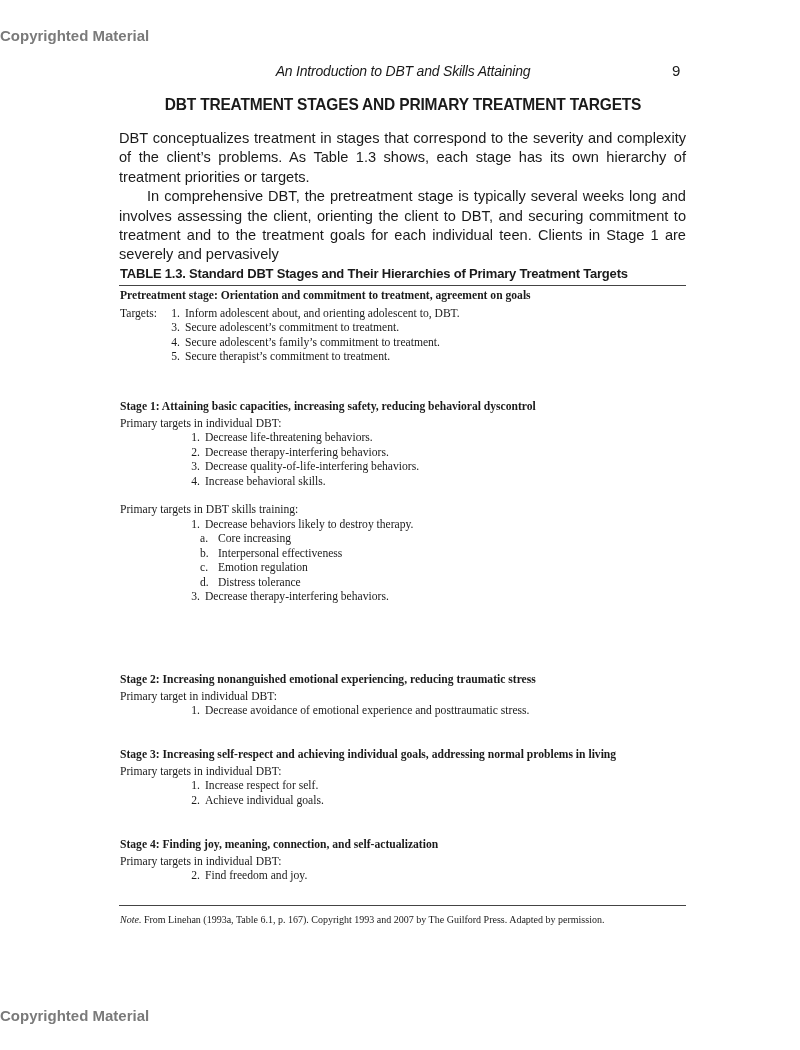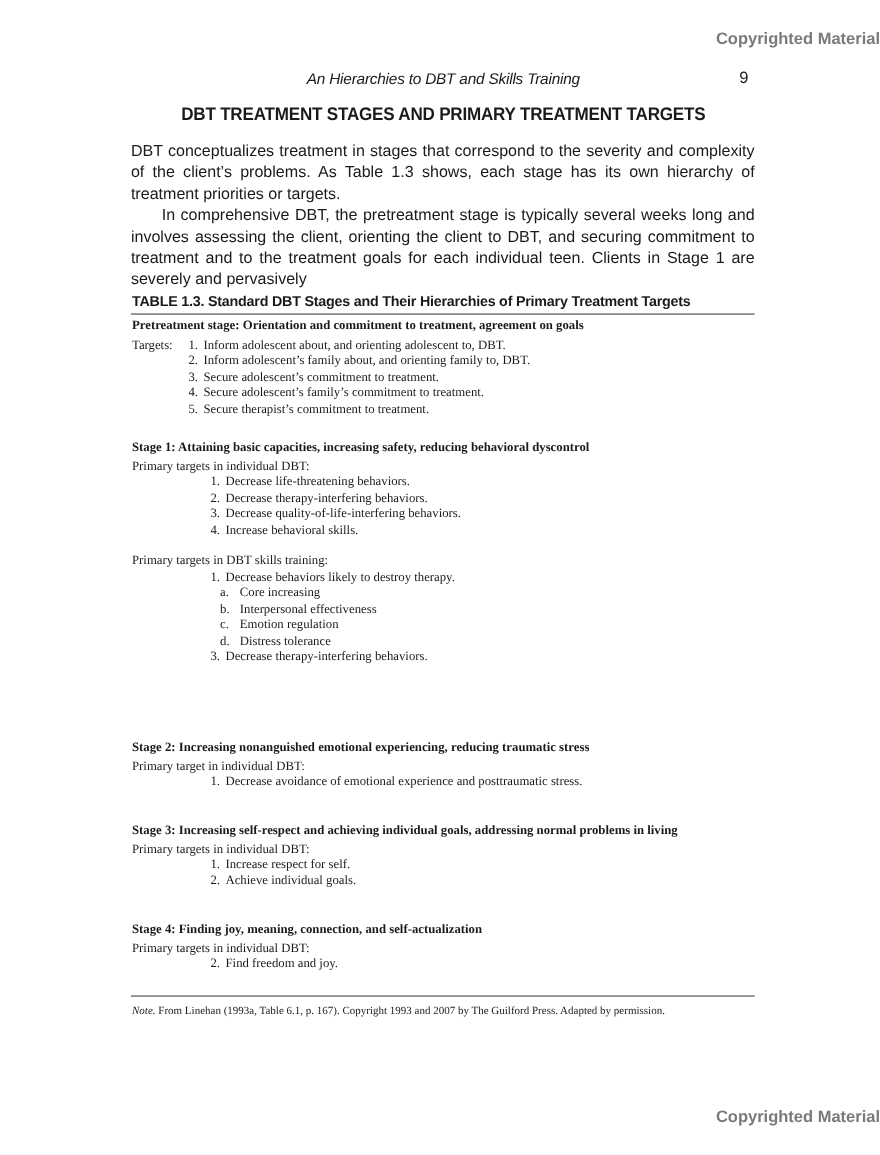--- a/index.html
+++ b/index.html
@@ -1,17 +1,17 @@
 <!DOCTYPE html>
 <html><head>
 <meta charset="utf-8">
 <style>
   html, body { margin: 0; padding: 0; background: #ffffff; }
   body { width: 800px; height: 1050px; position: relative; overflow: hidden; color: #1a1a1a; }
-  .wm { position: absolute; left: 0; width: 800px; text-align: right;
+  .wm { position: absolute; left: 0; width: 800px; text-align: left;
         font-family: "Liberation Sans", sans-serif; font-weight: bold; font-size: 15px; color: #7a7a7a; }
   .wm.top { top: 27px; }
   .wm.bottom { top: 1007px; }
   .running-head { position: absolute; top: 63px; left: 120px; width: 566px;
         font-family: "Liberation Sans", sans-serif; font-style: italic; font-size: 14px; text-align: center; letter-spacing: -0.2px; }
   .page-num { position: absolute; top: 62px; left: 672px; font-family: "Liberation Sans", sans-serif; font-size: 15px; }
   .section-title { position: absolute; top: 95px; left: 120px; width: 566px; text-align: center;
         font-family: "Liberation Sans", sans-serif; font-weight: bold; font-size: 16.5px; letter-spacing: -0.2px; transform: scaleX(0.94); }
   .body-text { position: absolute; top: 129px; left: 119px; width: 567px;
         font-family: Liberation Sans, sans-serif; font-size: 14.6px; line-height: 19.4px; text-align: justify; }
@@ -31,41 +31,40 @@
   .sub .n { display: inline-block; width: 14px; text-align: left; margin-right: 4px; }
   .targets-row { white-space: nowrap; }
   .note { position: absolute; top: 914px; left: 120px; width: 566px; font-family: "Liberation Serif", serif; font-size: 10px; white-space: nowrap; }
   .note i { font-style: italic; }
 </style>
 </head>
 <body>
 
 <div class="wm top">Copyrighted Material</div>
 
-<div class="running-head">An Hierarchies to DBT and Skills Training</div>
+<div class="running-head">An Introduction to DBT and Skills Attaining</div>
 <div class="page-num">9</div>
 
 <div class="section-title">DBT TREATMENT STAGES AND PRIMARY TREATMENT TARGETS</div>
 
 <div class="body-text">
   <p>DBT conceptualizes treatment in stages that correspond to the severity and complexity of the client’s problems. As Table 1.3 shows, each stage has its own hierarchy of treatment priorities or targets.</p>
   <p class="indent">In comprehensive DBT, the pretreatment stage is typically several weeks long and involves assessing the client, orienting the client to DBT, and securing commitment to treatment and to the treatment goals for each individual teen. Clients in Stage 1 are severely and pervasively</p>
 </div>
 
 <div class="table-caption">TABLE 1.3.  Standard DBT Stages and Their Hierarchies of Primary Treatment Targets</div>
 <div class="rule r1"></div>
 
 <div class="tbl" style="top:289px;">
   <div class="stage-head">Pretreatment stage: Orientation and commitment to treatment, agreement on goals</div>
   <div style="height:3px"></div>
   <div class="targets-row" style="position:relative;">
     <span style="position:absolute; left:0;">Targets:</span>
     <div class="item" style="padding-left:44px;"><span class="n">1.</span><span>Inform adolescent about, and orienting adolescent to, DBT.</span></div>
   </div>
-  <div class="item" style="padding-left:44px;"><span class="n">2.</span><span>Inform adolescent’s family about, and orienting family to, DBT.</span></div>
   <div class="item" style="padding-left:44px;"><span class="n">3.</span><span>Secure adolescent’s commitment to treatment.</span></div>
   <div class="item" style="padding-left:44px;"><span class="n">4.</span><span>Secure adolescent’s family’s commitment to treatment.</span></div>
   <div class="item" style="padding-left:44px;"><span class="n">5.</span><span>Secure therapist’s commitment to treatment.</span></div>
 </div>
 
 <div class="tbl" style="top:400px;">
   <div class="stage-head">Stage 1: Attaining basic capacities, increasing safety, reducing behavioral dyscontrol</div>
   <div style="height:2px"></div>
   <div class="lbl">Primary targets in individual DBT:</div>
   <div class="item"><span class="n">1.</span><span>Decrease life-threatening behaviors.</span></div>

